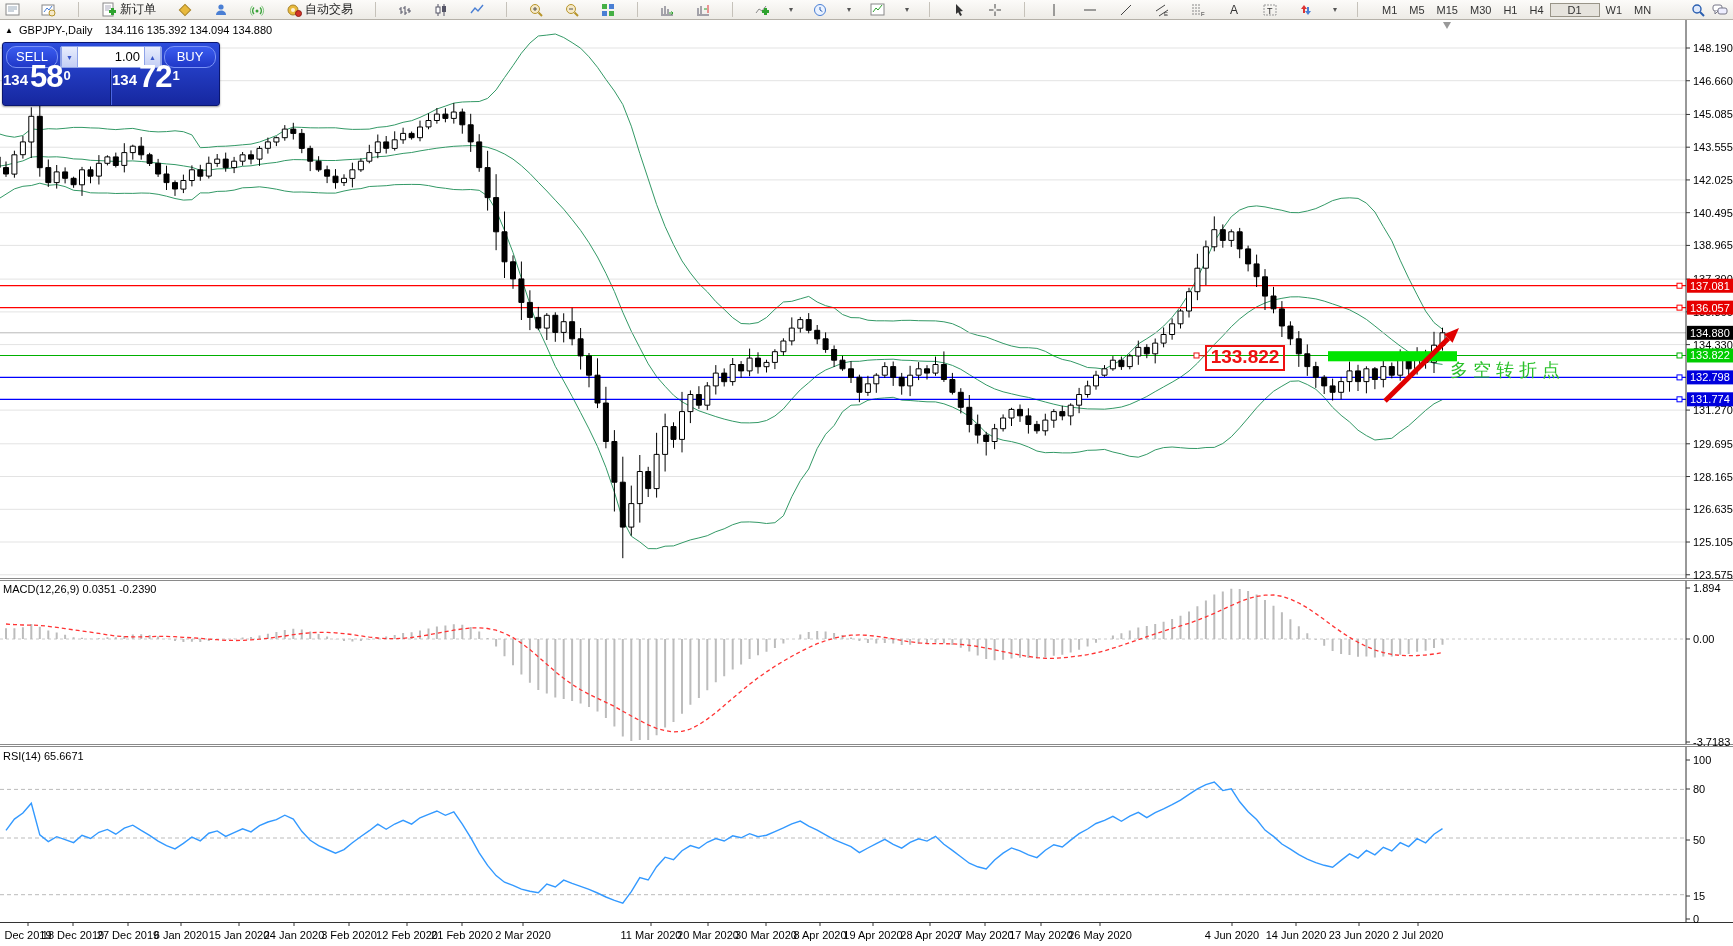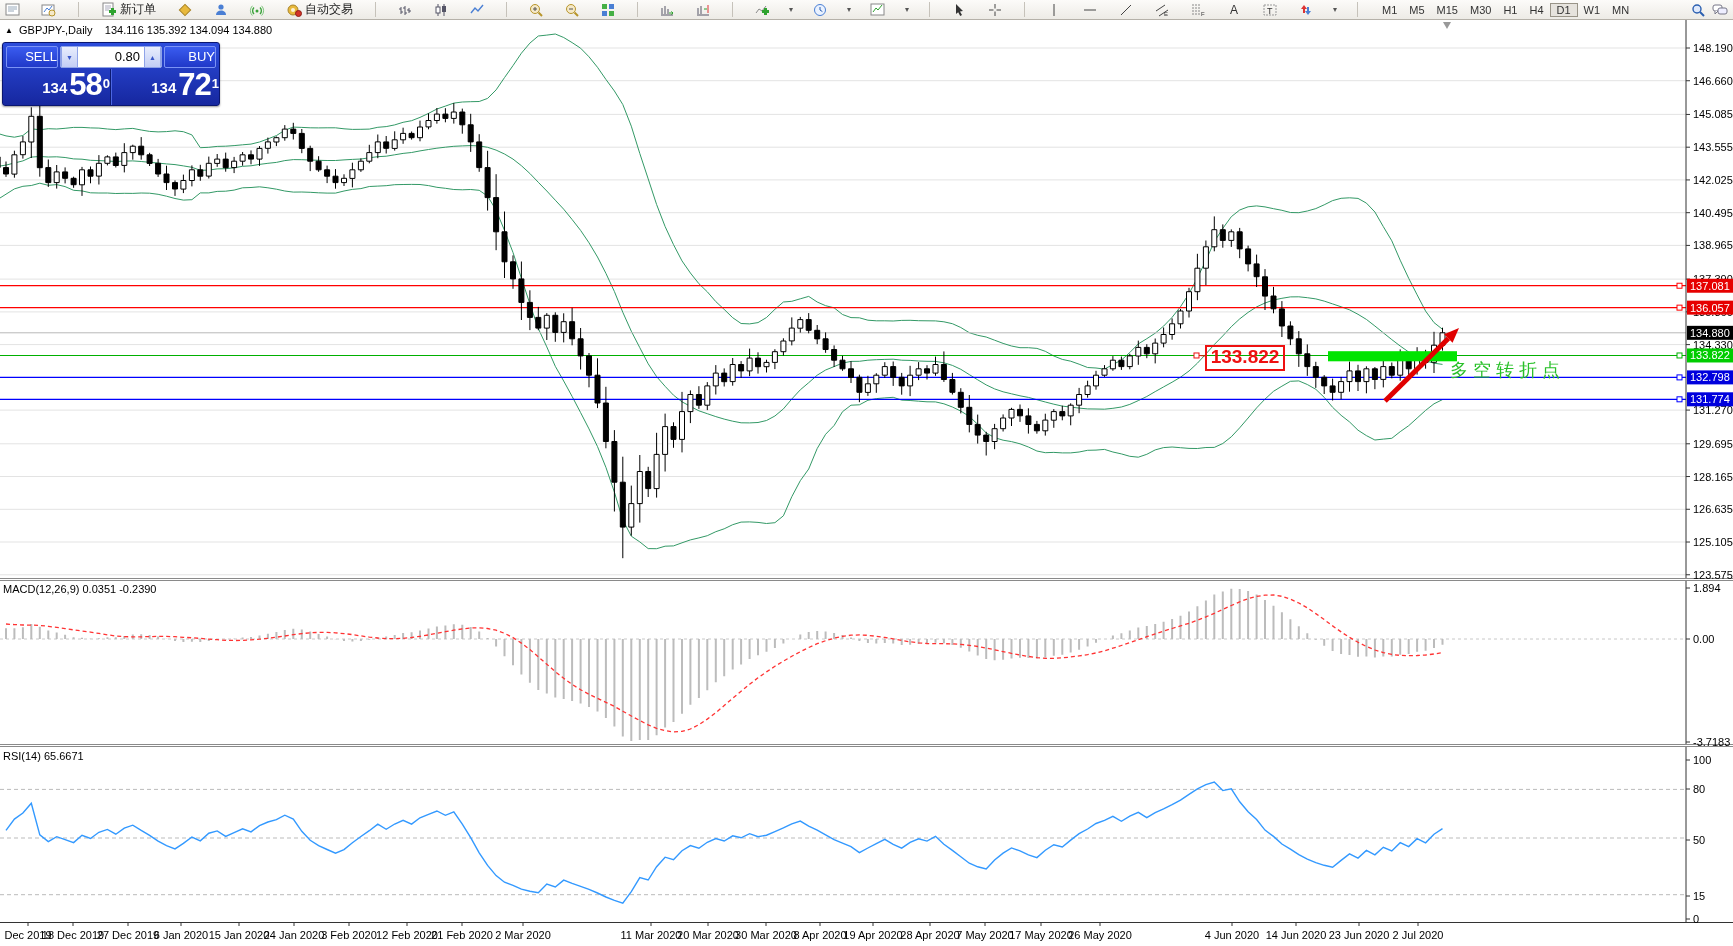--- a/index.html
+++ b/index.html
@@ -8,39 +8,39 @@
   
   .tb{position:relative;z-index:5;display:flex;align-items:center;height:19px;
       background:linear-gradient(#fcfbf9,#edebe6);border-bottom:1px solid #b5b1a9;
       padding:0 2px;gap:14px;}
   .tbi{width:22px;height:17px;display:flex;align-items:center;justify-content:center;flex:0 0 auto;border-radius:2px;}
   .tbtxt{display:flex;align-items:center;gap:3px;padding:0 4px;height:17px;flex:0 0 auto;}
   .tbtxt span{font-size:12px;color:#222;white-space:nowrap}
   .sep{width:1px;height:15px;background:#c6c2ba;margin:0 4px;flex:0 0 auto}
   .caret{font-size:8px;color:#555;width:8px;text-align:center;flex:0 0 auto}
   .tf{font-size:11px;color:#333;padding:1px 6px;flex:0 0 auto;cursor:default}
-  .tf.on{background:#e6e3dd;border:1px solid #999488;padding:0 6px}
+  .tf.on{background:#e6e3dd;border:1px solid #999488;padding:0 17px}
   .tb-right{margin-left:auto;display:flex;align-items:center}
   
   .ov{position:absolute;z-index:6}
   #symline{left:5px;top:24px;font-size:11px;color:#000;white-space:nowrap}
   #symline .tri{font-size:8px;vertical-align:1px;margin-right:3px}
   
   #ocp{left:2px;top:42px;width:216px;height:62px;border-radius:3px;
        background:linear-gradient(180deg,#2c4cdc 0%,#16279f 100%);
        border:1px solid #0a1670;box-shadow:0 1px 2px rgba(0,0,0,.4);color:#fff;}
   #ocp .row1{display:flex;align-items:center;height:24px;padding:2px 3px 0 3px;gap:2px}
-  .ocbtn{flex:0 0 auto;width:50px;height:20px;line-height:20px;text-align:right;font-size:13px;
-         background:linear-gradient(#3a5cf0,#2038c8);border:1px solid #7b93f5;border-radius:2px;color:#fff}
+  .ocbtn{flex:0 0 auto;width:50px;height:20px;line-height:20px;text-align:center;font-size:13px;
+         background:linear-gradient(#3a5cf0,#2038c8);border:1px solid #7b93f5;border-radius:10px;color:#fff}
   #volbox{flex:1;display:flex;height:20px;background:#fff;border:1px solid #8fa3e8;border-radius:2px;overflow:hidden}
   #volval{flex:1;color:#000;font-size:13px;text-align:right;padding:2px 4px 0 0}
   .spin{width:15px;background:linear-gradient(#e8edfd,#c3cef5);border-left:1px solid #8fa3e8;border-right:1px solid #8fa3e8;
         color:#3a57c8;font-size:7px;display:flex;align-items:center;justify-content:center}
   #ocp .row2{display:flex;height:36px;}
-  .half{flex:1;display:flex;align-items:flex-end;justify-content:flex-end;padding-bottom:6px}
+  .half{flex:1;display:flex;align-items:flex-end;justify-content:flex-start;padding-bottom:14px}
   .half.l{border-right:1px solid #0c1a70}
   .half.r{border-left:1px solid #4b66e2}
   .psm{font-size:15px;font-weight:bold;margin-right:2px;line-height:22px}
   .pbig{font-size:31px;font-weight:bold;line-height:28px;letter-spacing:-1px}
   .psup{font-size:13px;font-weight:bold;line-height:30px;vertical-align:top;margin-left:1px}
   #macdlbl{left:3px;top:583px;color:#000}
   #rsilbl{left:3px;top:750px;color:#000}
   #price-note{left:1205px;top:345px;width:76px;height:22px;border:2px solid #ee1111;color:#ee1111;
               font-size:19px;font-weight:bold;line-height:20px;text-align:center;background:transparent}
   #cn-note{left:1450px;top:358px;color:#28c028;font-size:18px;font-weight:normal;letter-spacing:5px;white-space:nowrap}
@@ -454,21 +454,21 @@
   <span>GBPJPY-,Daily</span>
   <span>&nbsp;&nbsp;</span>
   <span>134.116 135.392 134.094 134.880</span>
 </div>
 
 <div id="ocp" class="ov">
   <div class="row1">
     <div class="ocbtn">SELL</div>
     <div id="volbox">
       <div class="spin">▼</div>
-      <div id="volval">0.80</div>
+      <div id="volval">1.00</div>
       <div class="spin">▲</div>
     </div>
     <div class="ocbtn">BUY</div>
   </div>
   <div class="row2">
     <div class="half l">
       <span class="psm">134</span>
         <span class="pbig">58</span>
         <span class="psup">0</span>
     </div>

